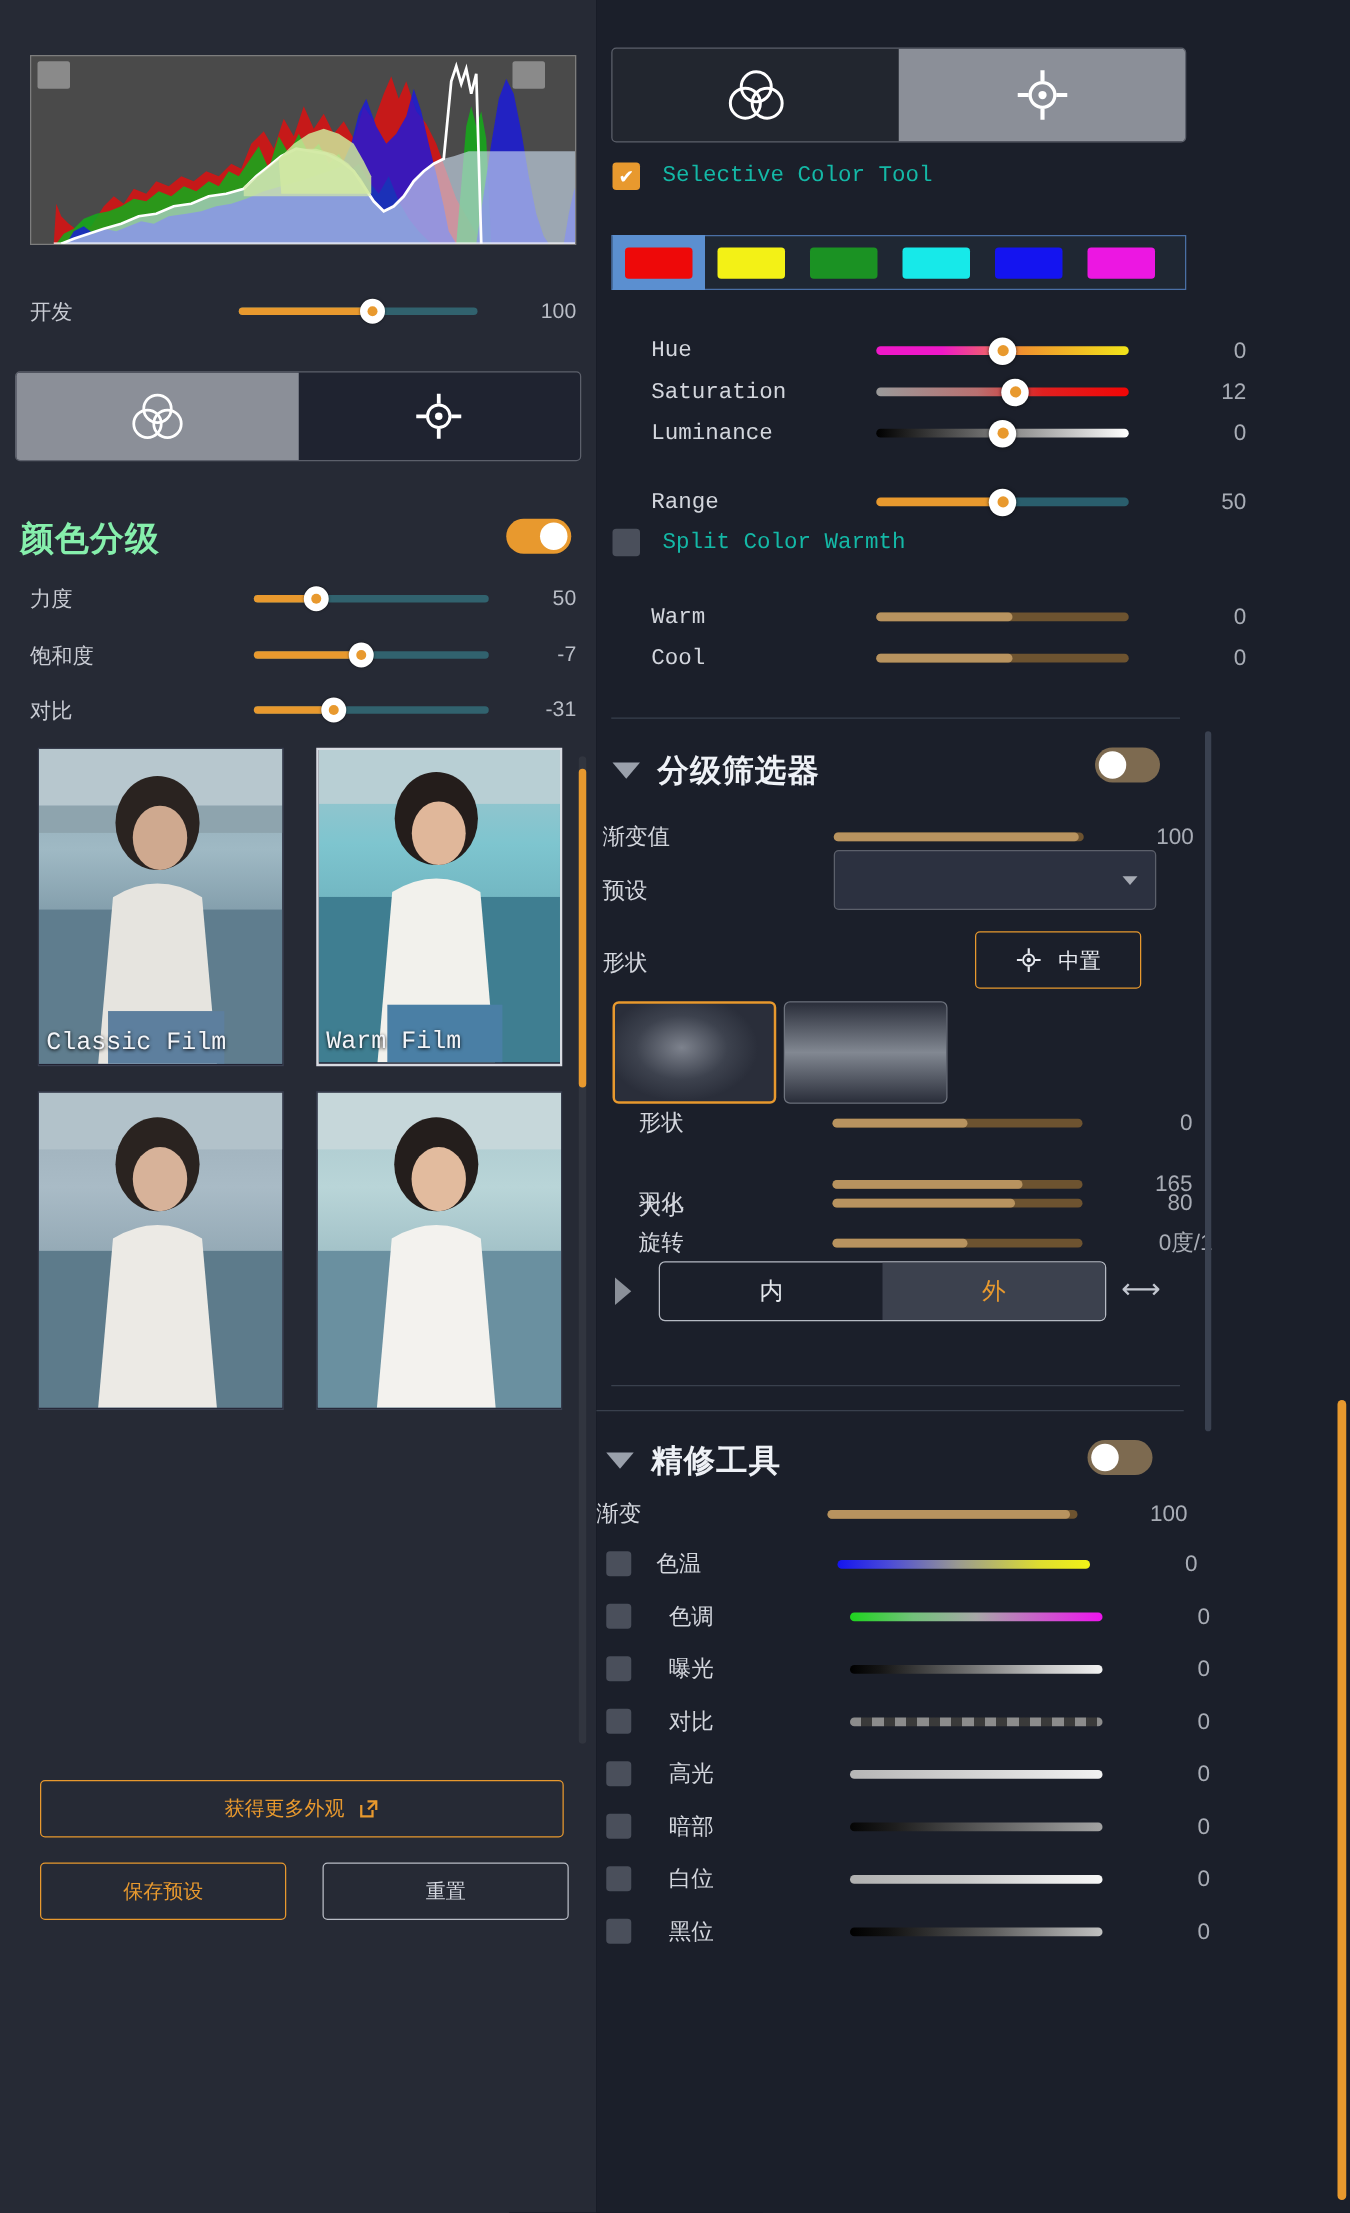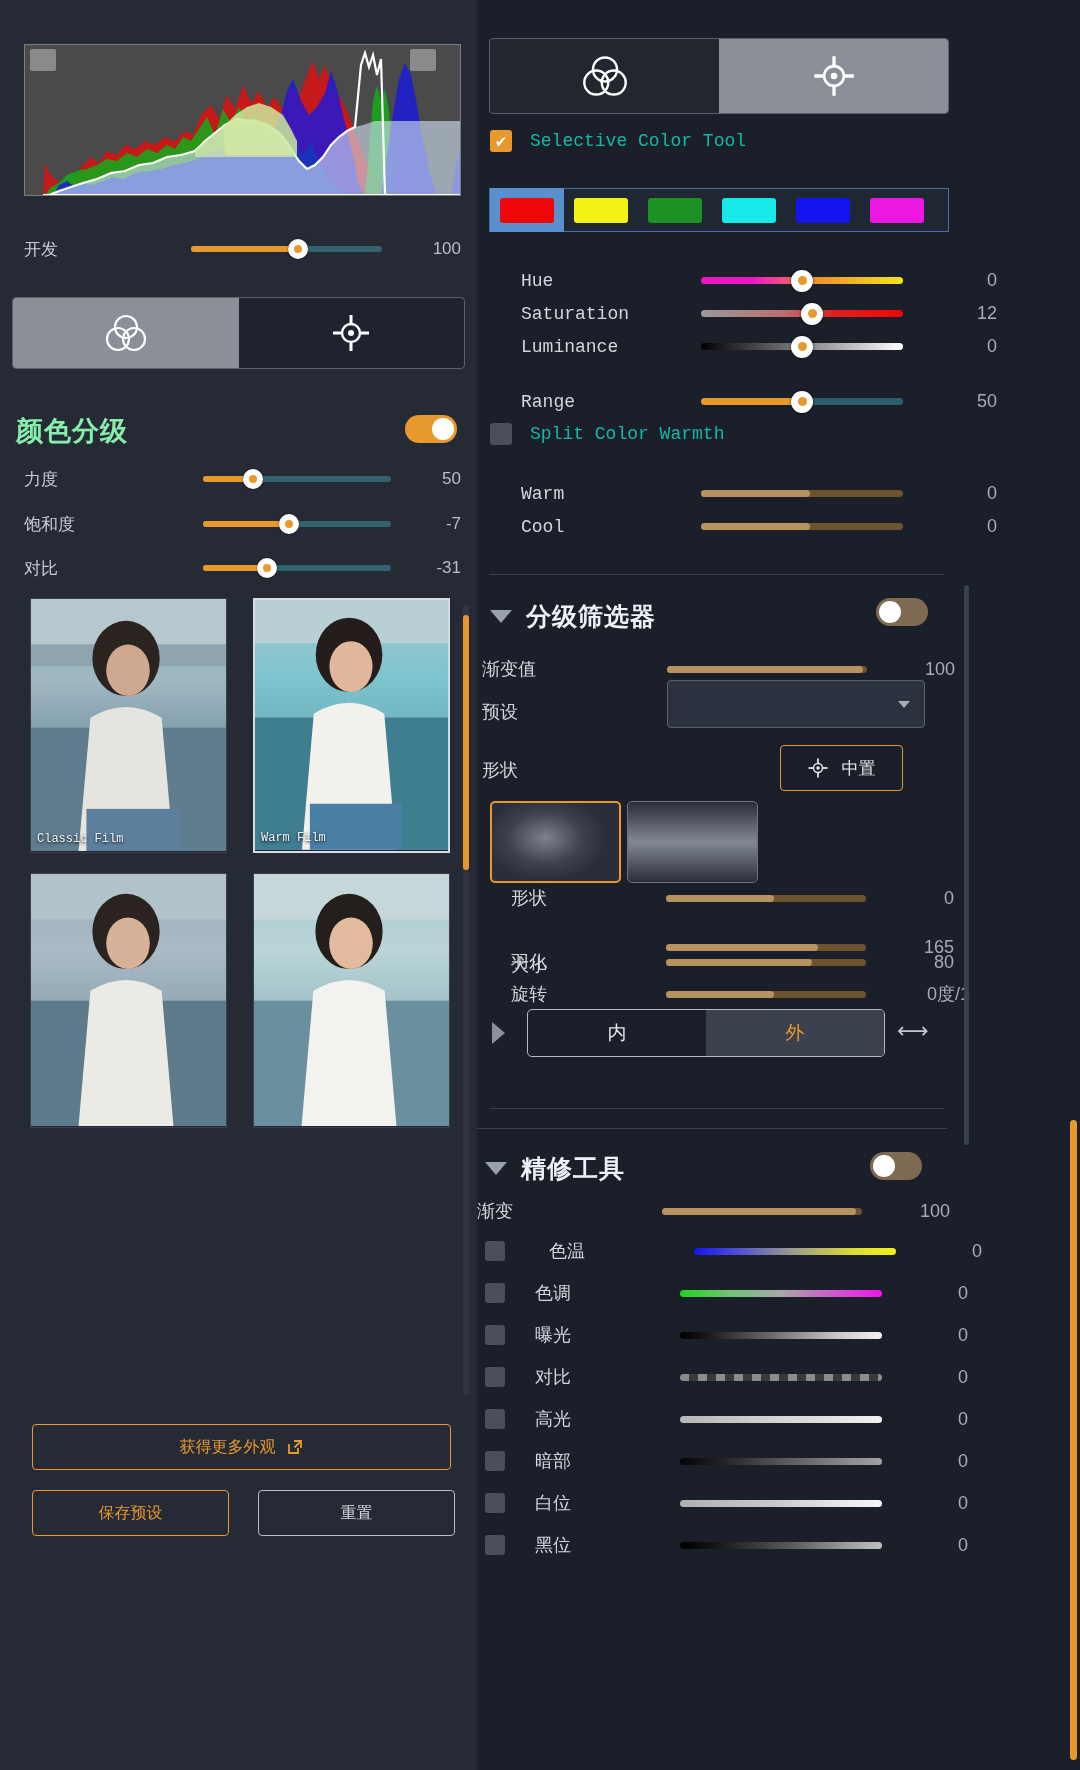--- a/index.html
+++ b/index.html
@@ -73,21 +73,21 @@
   
   .preset-grid {
     position:absolute; left:30px; top:598px; width:420px; height:795px;
     display:grid; grid-template-columns: 197px 197px; grid-auto-rows: 255px;
     gap: 20px 26px; overflow:hidden;
   }
   .preset-card { position:relative; width:197px; height:255px; overflow:hidden; background:#223; border:1px solid #3a4050; }
   .preset-card.sel { border:2px solid #d8dbe2; }
   .preset-card .thumb { position:absolute; inset:0; }
   .preset-card .pname {
-    position:absolute; left:6px; bottom:6px; color:#f2f4f8; font-size:12px;
+    position:absolute; left:6px; bottom:6px; color:#f2f4f8; font-size:20px;
     font-family:"Liberation Mono", monospace; text-shadow:0 1px 3px #000;
   }
   .preset-scroll {
     position:absolute; right:8px; top:605px; width:6px; height:790px; background:#31353f; border-radius:3px;
   }
   .preset-scroll .thumb2 { position:absolute; left:0; top:10px; width:6px; height:255px; background:#e8992e; border-radius:3px; }
 
   
   .btn {
     position:absolute; display:flex; align-items:center; justify-content:center; gap:10px;
@@ -501,21 +501,21 @@
         </div>
         <span class="rval" style="margin-left:32px;">100</span>
       </div>
 
       <div style="position:absolute; left:5px; top:700px; color:#d3d6dd; font-size:18px;">预设</div>
       <div class="dropdown" style="left:190px; top:680px; width:258px; height:48px;">
         <span class="dd-caret"></span>
       </div>
 
       <div style="position:absolute; left:5px; top:758px; color:#d3d6dd; font-size:18px;">形状</div>
-      <div class="center-btn" style="left:303px; top:745px; width:123px; height:46px;">
+      <div class="center-btn" style="left:303px; top:745px; width:133px; height:46px;">
         <svg width="20" height="20" viewBox="0 0 40 40">
           <circle cx="20" cy="20" r="9" fill="none" stroke="#e6e9ef" stroke-width="3"></circle>
           <circle cx="20" cy="20" r="3.5" fill="#e6e9ef"></circle>
           <line x1="20" y1="1" x2="20" y2="10" stroke="#e6e9ef" stroke-width="3.5"></line>
           <line x1="20" y1="30" x2="20" y2="39" stroke="#e6e9ef" stroke-width="3.5"></line>
           <line x1="1" y1="20" x2="10" y2="20" stroke="#e6e9ef" stroke-width="3.5"></line>
           <line x1="30" y1="20" x2="39" y2="20" stroke="#e6e9ef" stroke-width="3.5"></line>
         </svg>
         <span>中置</span>
       </div>
@@ -573,21 +573,21 @@
       <div class="srow" style="left:0px; top:1199px; width:560px;">
         <span class="slabel" style="width:185px;">渐变</span>
         <div class="bar" style="width:200px; background:#6d5330;">
           <div style="position:absolute;left:0;top:0;width:97%;height:100%;border-radius:4px;background:#b8935f;"></div>
         </div>
         <span class="rval" style="margin-left:32px;">100</span>
       </div>
 
       <div class="srow" style="left:8px; top:1239px; width:560px;">
         <span class="cbox off" style="width:20px;height:20px;"></span>
-        <span class="slabel" style="width:145px; margin-left:44px;">色温</span>
+        <span class="slabel" style="width:145px; margin-left:20px;">色温</span>
         <div class="bar" style="width:202px; background:linear-gradient(90deg,#1414f0 0%,#4a4ad8 20%,#9a9a90 48%,#dede30 80%,#f2f216 100%);"></div>
         <span class="rval" style="margin-left:30px;">0</span>
       </div>
       <div class="srow" style="left:8px; top:1281px; width:560px;">
         <span class="cbox off" style="width:20px;height:20px;"></span>
         <span class="slabel" style="width:145px; margin-left:30px;">色调</span>
         <div class="bar" style="width:202px; background:linear-gradient(90deg,#1ed41e 0%,#72c27a 25%,#a8a8a8 50%,#d24fd2 80%,#ee14ee 100%);"></div>
         <span class="rval" style="margin-left:30px;">0</span>
       </div>
       <div class="srow" style="left:8px; top:1323px; width:560px;">

